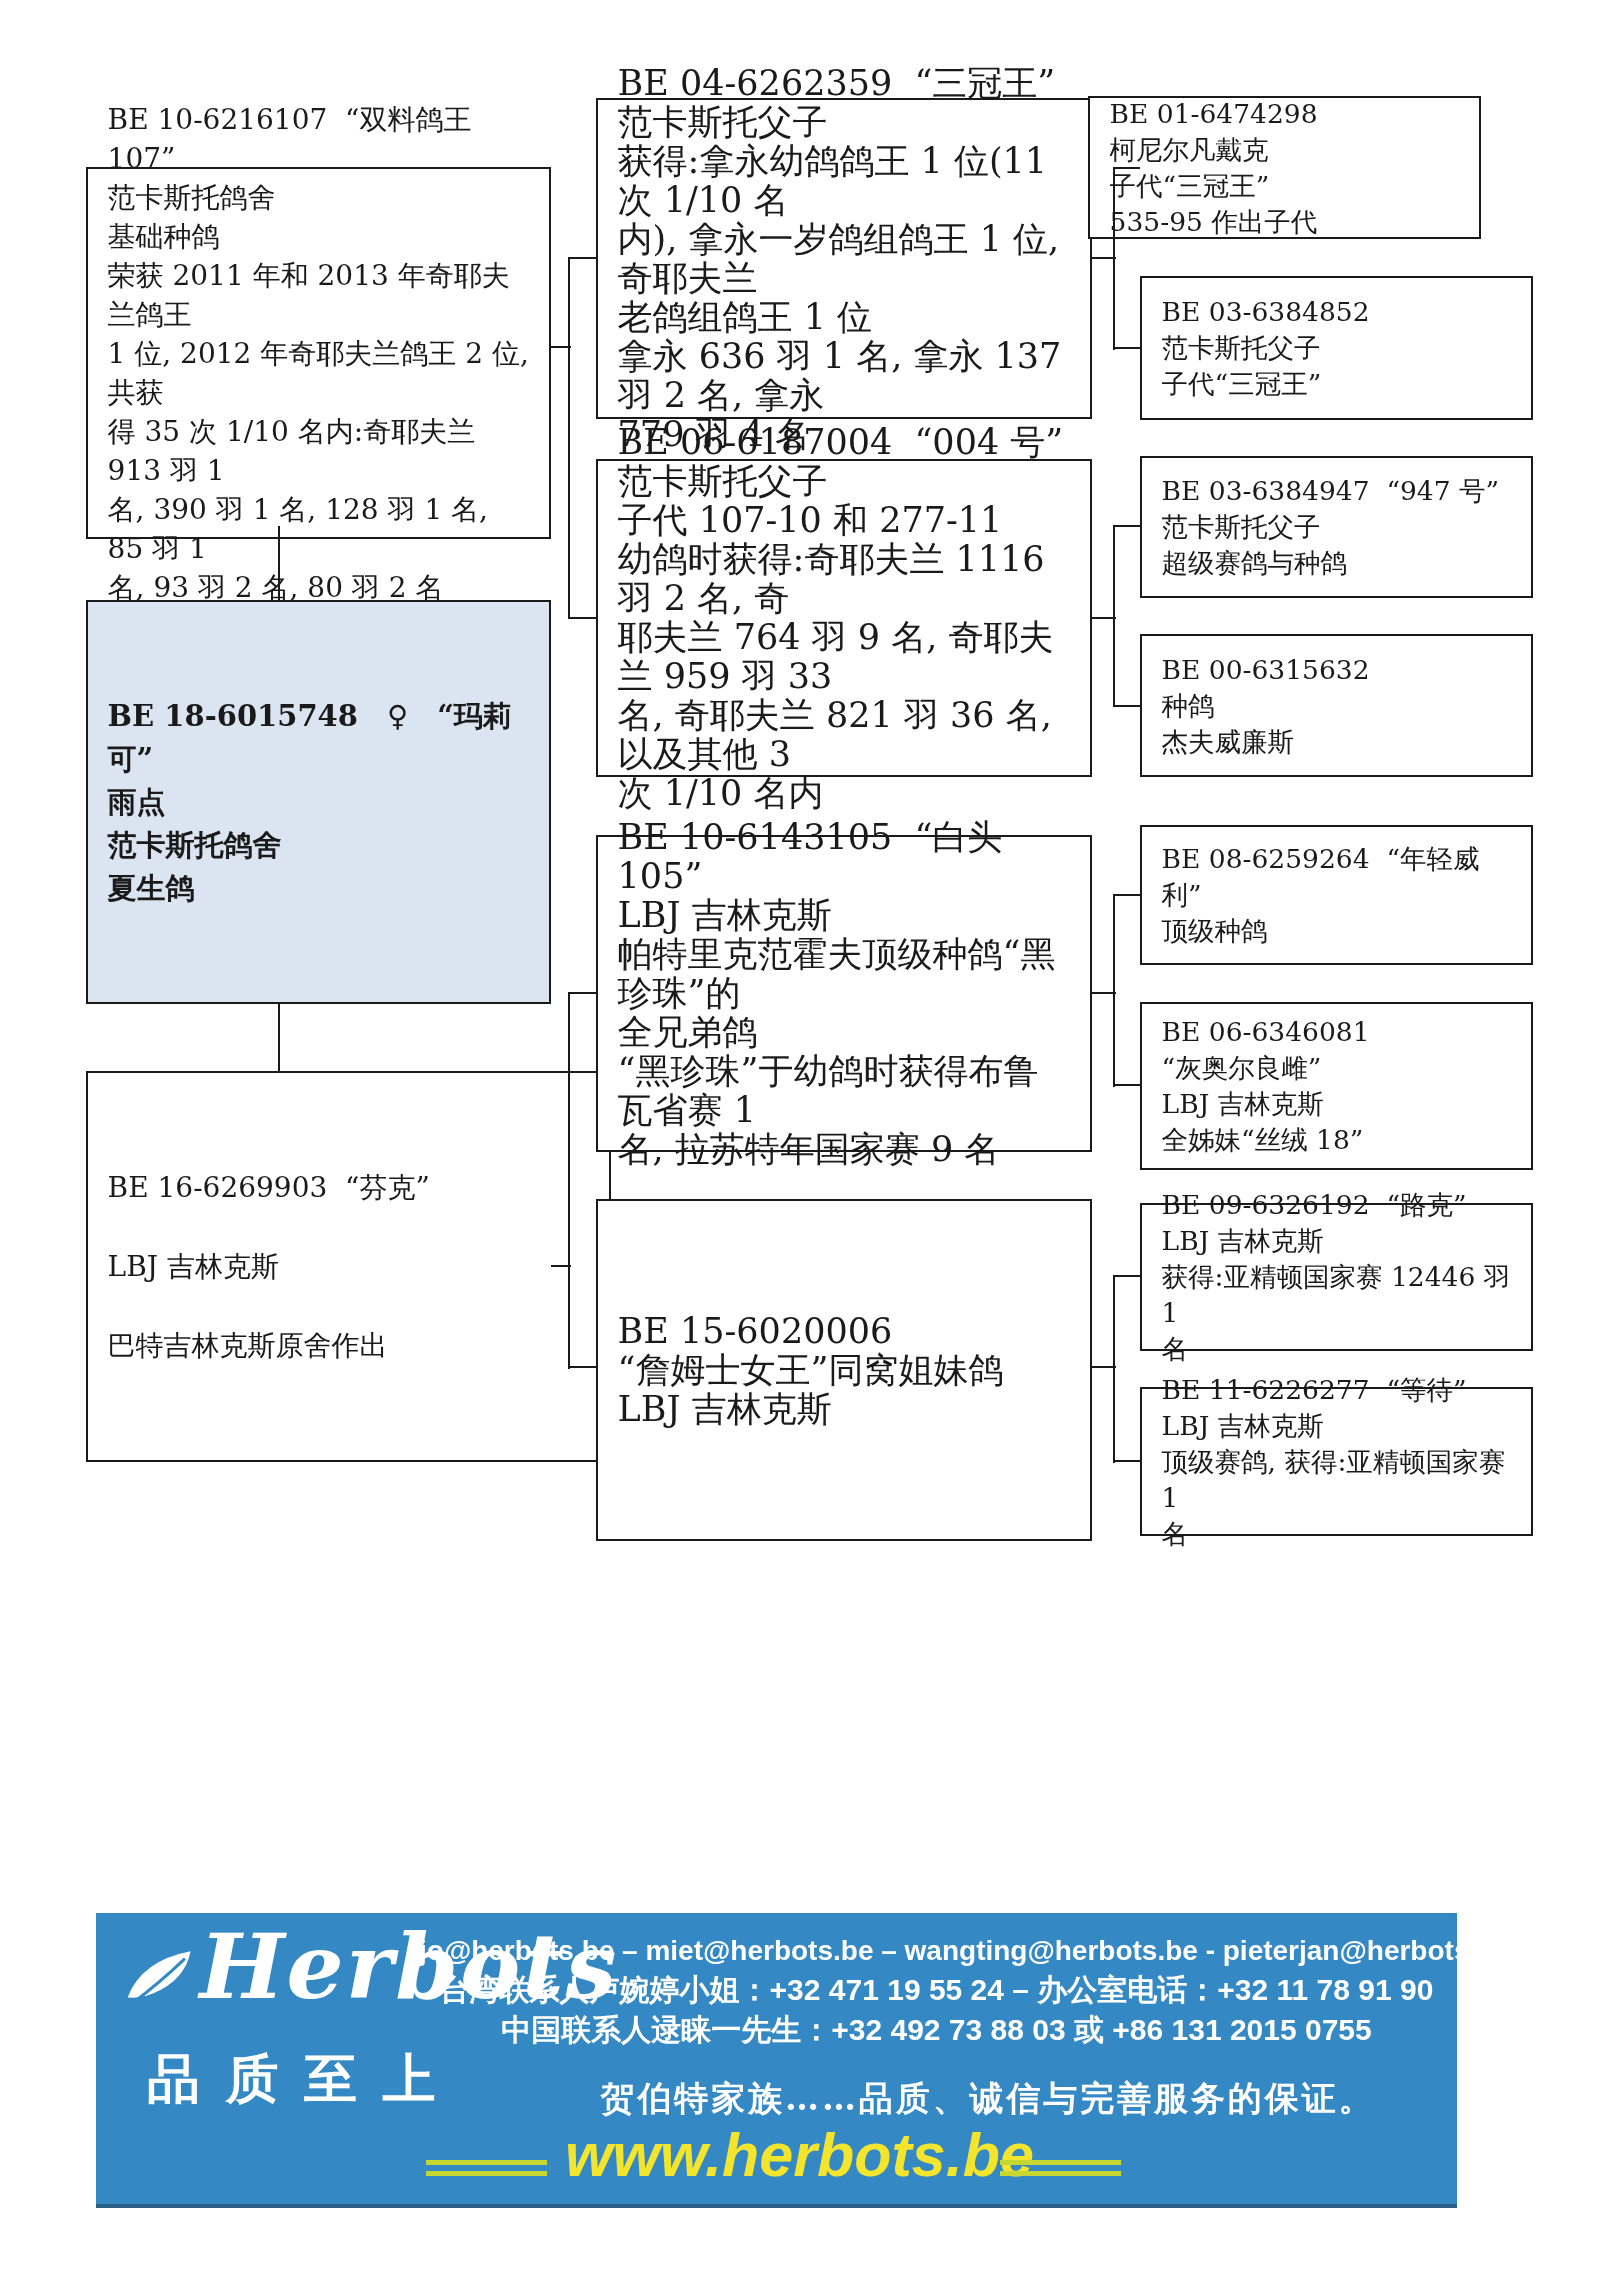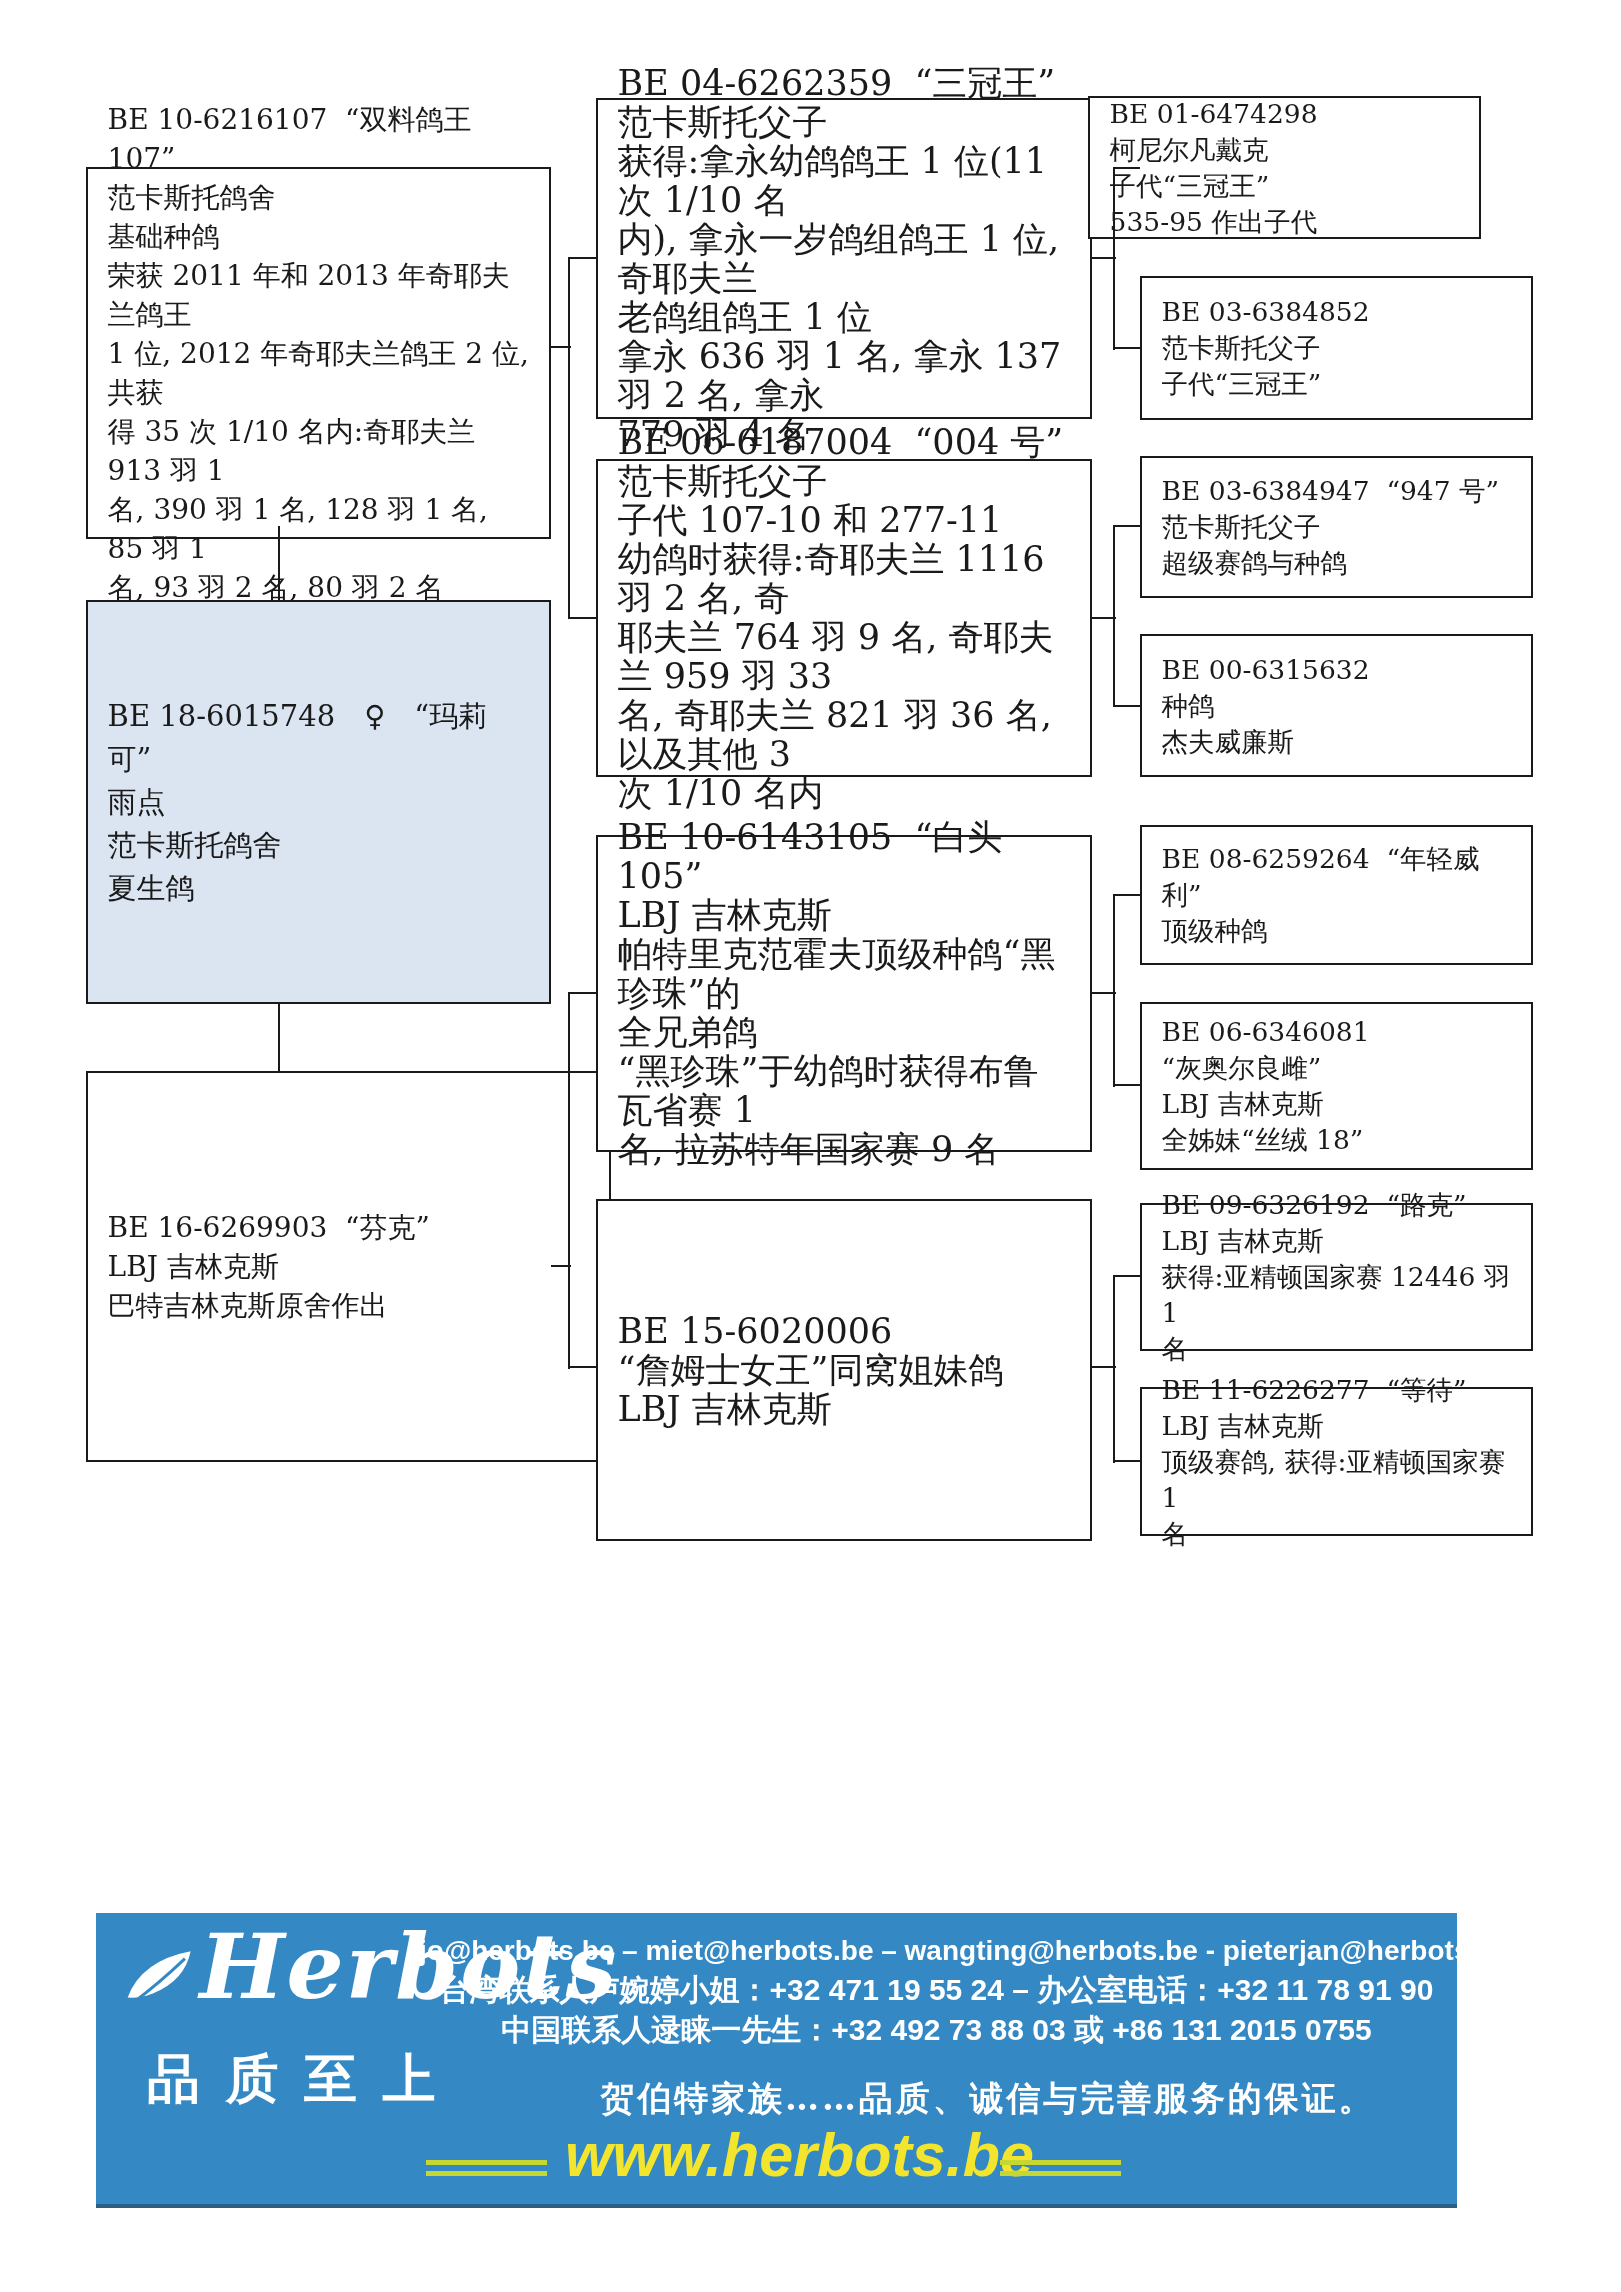--- a/index.html
+++ b/index.html
@@ -4,21 +4,21 @@
 <style>
   html,body{margin:0;padding:0;background:#ffffff;}
   #page{position:relative;width:1621px;height:2293px;background:#ffffff;overflow:hidden;
         font-family:"DejaVu Serif","Liberation Serif",serif;color:#1a1a1a;}
   .box{position:absolute;border:2px solid #1a1a1a;background:#ffffff;box-sizing:border-box;
        display:flex;flex-direction:column;justify-content:center;padding:5.9px 19.6px;}
   .bline{white-space:pre-wrap;}
   .col-left .bline{font-size:28px;line-height:39px;}
   .col-mid .bline{font-size:35px;line-height:39px;}
   .col-right .bline{font-size:26.5px;line-height:36px;}
-  .subject{background:#dbe5f1;font-weight:normal;}
+  .subject{background:#dbe5f1;font-weight:bold;}
   .subject .bline{font-size:29px;line-height:43px;}
   .top{justify-content:flex-start;padding-top:13.7px;}
   .vline,.hline{position:absolute;background:#1a1a1a;}
   .vline{width:2px;}
   .hline{height:2px;}
 
   
   .banner{position:absolute;left:96px;top:1913px;width:1361px;height:295px;
           background:#3488c3;border-bottom:4.9px solid #2b5f86;box-sizing:border-box;overflow:hidden;}
   .logo-row{position:absolute;left:25.5px;top:7.8px;display:flex;align-items:center;}
@@ -57,21 +57,21 @@
     <div class="bline">名, 93 羽 2 名, 80 羽 2 名</div>
   </div>
 
   <div class="box col-left subject" style="left:86px;top:600px;width:465px;height:404px;">
     <div class="bline">BE 18-6015748　♀　“玛莉可”</div>
     <div class="bline">雨点</div>
     <div class="bline">范卡斯托鸽舍</div>
     <div class="bline">夏生鸽</div>
   </div>
 
-  <div class="box col-left" style="left:86px;top:1071px;width:525px;height:391px;">
+  <div class="box col-left" style="left:86px;top:1071px;width:525px;height:391px;gap:40px;">
     <div class="bline">BE 16-6269903  “芬克”</div>
     <div class="bline">LBJ 吉林克斯</div>
     <div class="bline">巴特吉林克斯原舍作出</div>
   </div>
 
   <div class="box col-mid" style="left:596px;top:98px;width:496px;height:321px;">
     <div class="bline">BE 04-6262359  “三冠王”</div>
     <div class="bline">范卡斯托父子</div>
     <div class="bline">获得:拿永幼鸽鸽王 1 位(11 次 1/10 名</div>
     <div class="bline">内), 拿永一岁鸽组鸽王 1 位, 奇耶夫兰</div>

